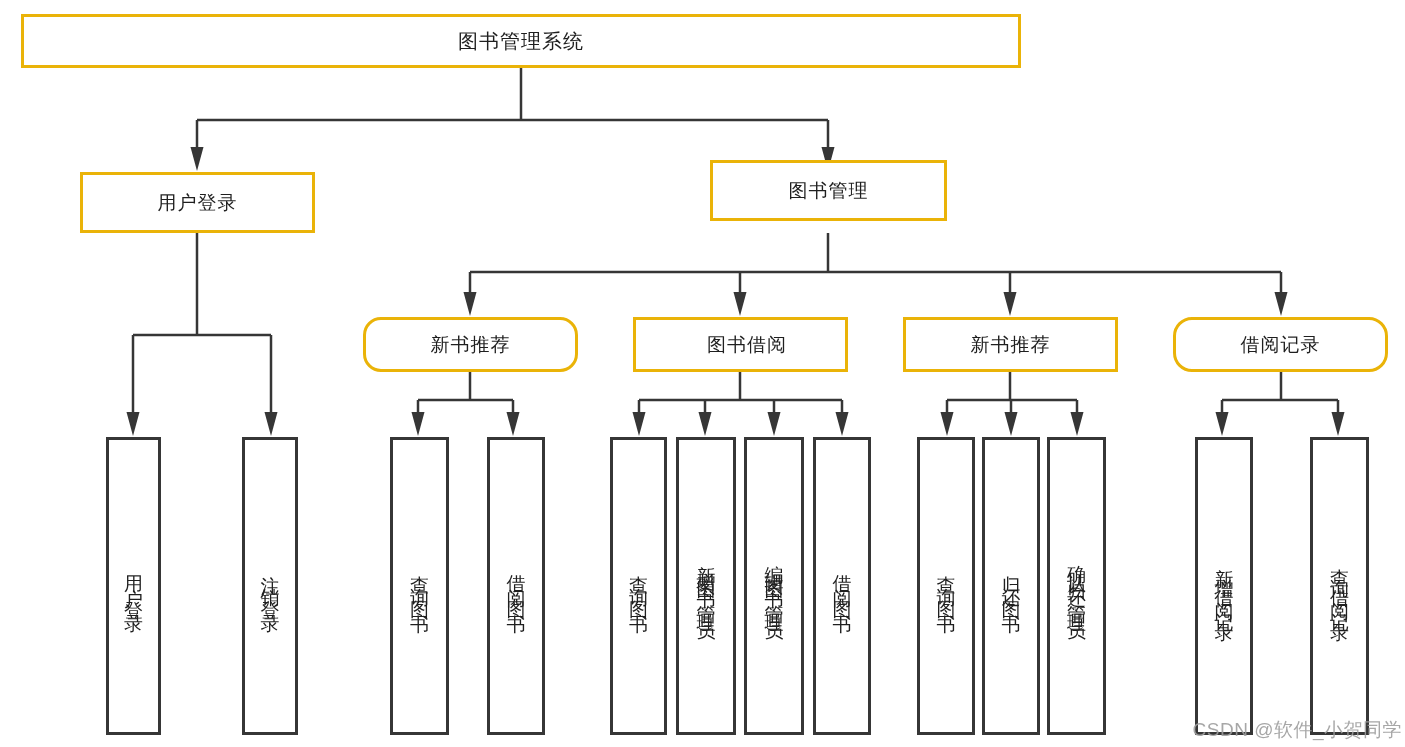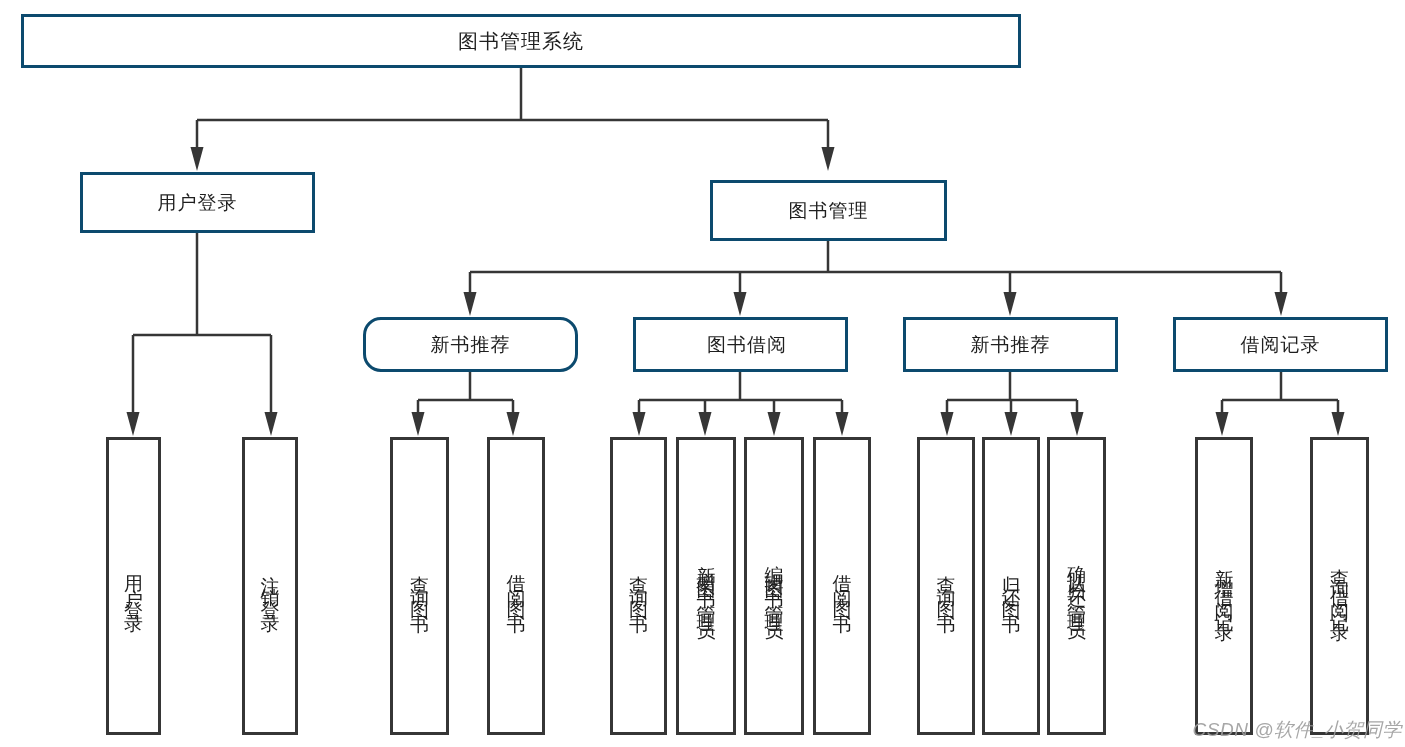--- a/index.html
+++ b/index.html
@@ -18,21 +18,21 @@
   #connectors {
     position: absolute;
     left: 0;
     top: 0;
     width: 1405px;
     height: 747px;
     pointer-events: none;
   }
   .hbox {
     position: absolute;
-    border: 3px solid #0c4a6e;
+    border: 3px solid #eab308;
     background: #ffffff;
     display: flex;
     align-items: center;
     justify-content: center;
     box-sizing: border-box;
     color: #1f1f1f;
     font-size: 19px;
     letter-spacing: 1px;
   }
   .hbox.root { font-size: 20px; }
@@ -59,21 +59,20 @@
   .ls9 span { letter-spacing: 8px; }
   .watermark {
     position: absolute;
     right: 3px;
     bottom: 4px;
     font-size: 19px;
     color: #9e9e9e;
     opacity: 0.9;
     letter-spacing: 0.5px;
     white-space: nowrap;
-    font-style: italic;
   }
 </style>
 </head>
 <body>
 
 <div id="canvas">
 
   <svg id="connectors" xmlns="http://www.w3.org/2000/svg" viewBox="0 0 1405 747">
       <line x1="521" y1="68" x2="521" y2="120" stroke="#363636" stroke-width="2.5"></line>
       <line x1="197" y1="120" x2="828" y2="120" stroke="#363636" stroke-width="2.5"></line>
@@ -129,34 +128,34 @@
       <polygon points="1331.5,412 1344.5,412 1338,436" fill="#363636"></polygon>
     </svg>
 
   <div class="hbox root" style="left:21px; top:14px; width:1000px; height:54px;">
     <span>图书管理系统</span>
   </div>
 
   <div class="hbox" style="left:80px; top:172px; width:235px; height:61px;">
     <span>用户登录</span>
   </div>
-  <div class="hbox" style="left:710px; top:180px; width:237px; height:61px;">
+  <div class="hbox" style="left:710px; top:160px; width:237px; height:61px;">
     <span>图书管理</span>
   </div>
 
   <div class="hbox" style="left:363px; top:317px; width:215px; height:55px;border-radius:18px;">
     <span>新书推荐</span>
   </div>
   <div class="hbox" style="left:633px; top:317px; width:215px; height:55px;padding-left:13px;">
     <span>图书借阅</span>
   </div>
   <div class="hbox" style="left:903px; top:317px; width:215px; height:55px;">
     <span>新书推荐</span>
   </div>
-  <div class="hbox" style="left:1173px; top:317px; width:215px; height:55px;">
+  <div class="hbox" style="left:1173px; top:317px; width:215px; height:55px;border-radius:19px;">
     <span>借阅记录</span>
   </div>
 
   <div class="vbox ls4" style="left:106px; width:55px;">
     <span>用户登录</span>
   </div>
   <div class="vbox ls4" style="left:242px; width:56px;">
     <span>注销登录</span>
   </div>
   <div class="vbox ls4" style="left:390px; width:59px;">

